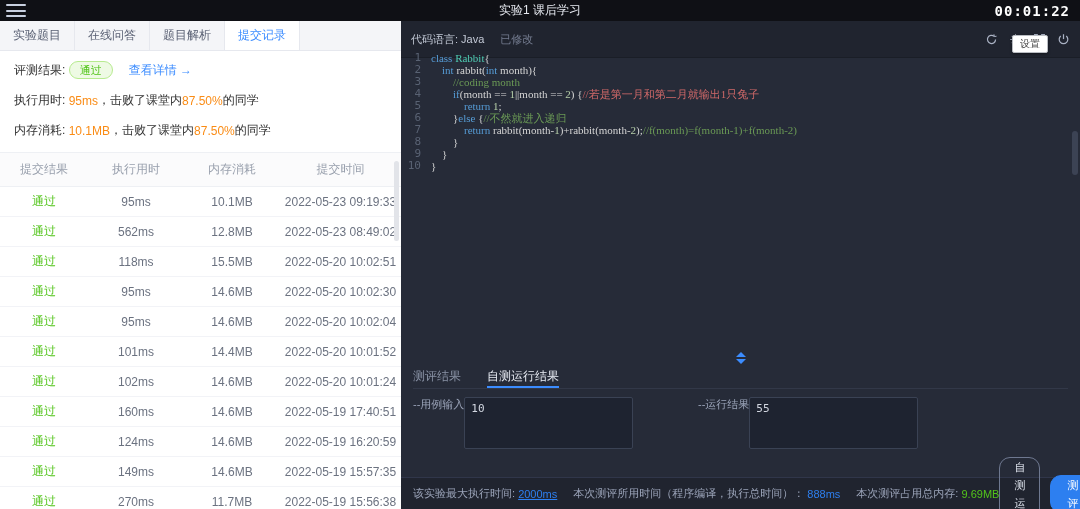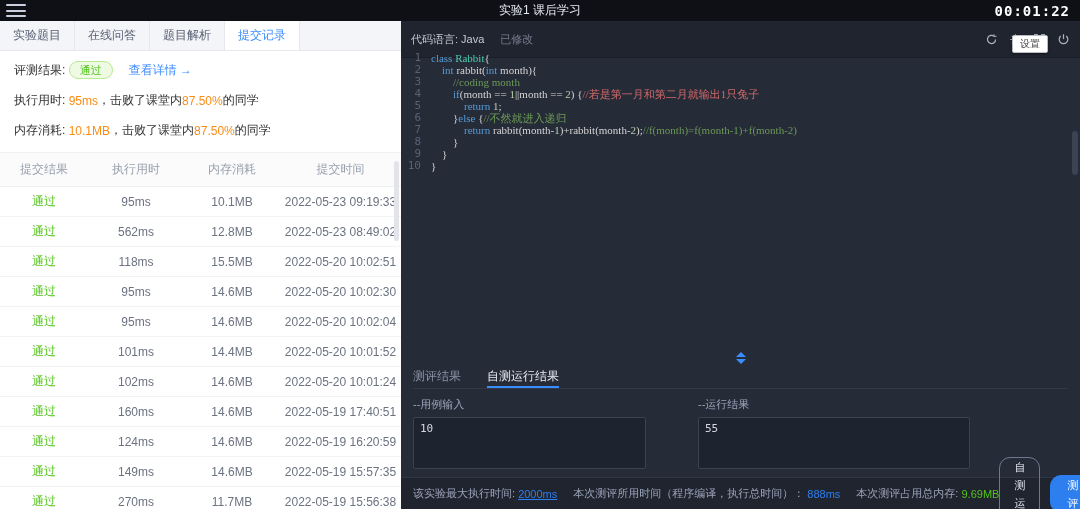--- a/index.html
+++ b/index.html
@@ -68,21 +68,21 @@
   .tri-up   { width:0; height:0; border-left:5px solid transparent; border-right:5px solid transparent;
               border-bottom:5px solid #3b8cff; }
   .tri-down { width:0; height:0; border-left:5px solid transparent; border-right:5px solid transparent;
               border-top:5px solid #3b8cff; }
 
   .bottom { position:absolute; top:344px; left:0; right:0; height:112px; padding:0 12px; }
   .btabs { display:flex; gap:26px; height:24px; border-bottom:1px solid #323848; }
   .btab { font-size:12px; color:#8a93a6; line-height:22px; cursor:pointer; }
   .btab.active { color:#e8ecf4; border-bottom:2px solid #3b8cff; }
   .io-row { display:flex; margin-top:8px; }
-  .io-col { display:flex; flex-direction:column; }
+  .io-col { display:flex; flex-direction:row; }
   .col1 { width:233px; } .col2 { width:272px; margin-left:52px; }
   .io-label { font-size:11px; color:#9aa3b8; margin-bottom:5px; }
   .io-box { background:#1e2330; border:1px solid #3a4254; color:#d4d8e2; border-radius:2px;
             font-family:"DejaVu Sans Mono",monospace; font-size:11px; padding:4px 6px; height:52px; resize:none; }
 
   .statusbar { position:absolute; top:456px; left:0; right:0; height:32px; background:#20242f;
                border-top:1px solid #30364a; display:flex; align-items:center; padding:0 12px;
                font-size:11px; color:#9aa3b8; }
   .seg { white-space:pre; }
   .seg:nth-child(3), .seg:nth-child(5) { margin-left:16px; }

